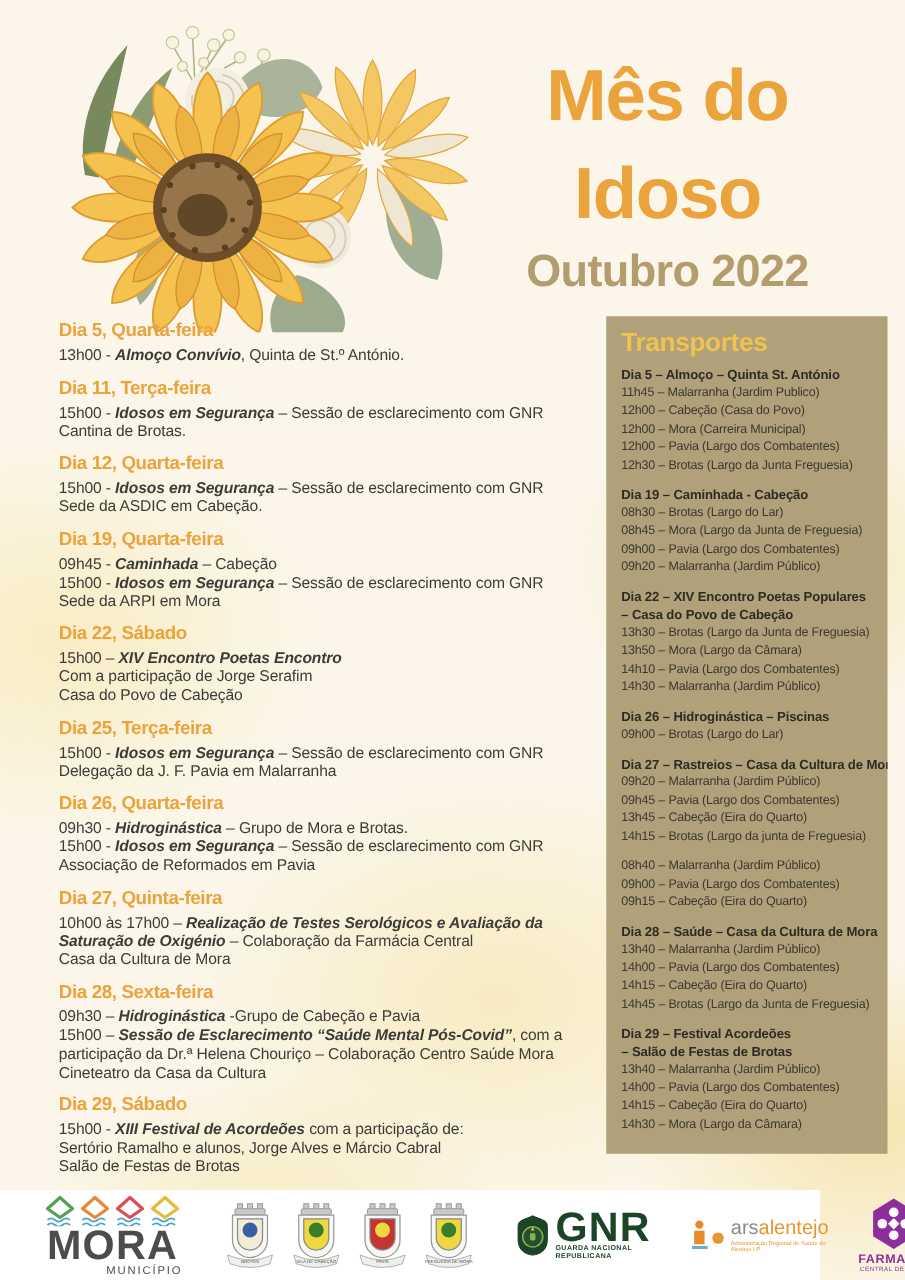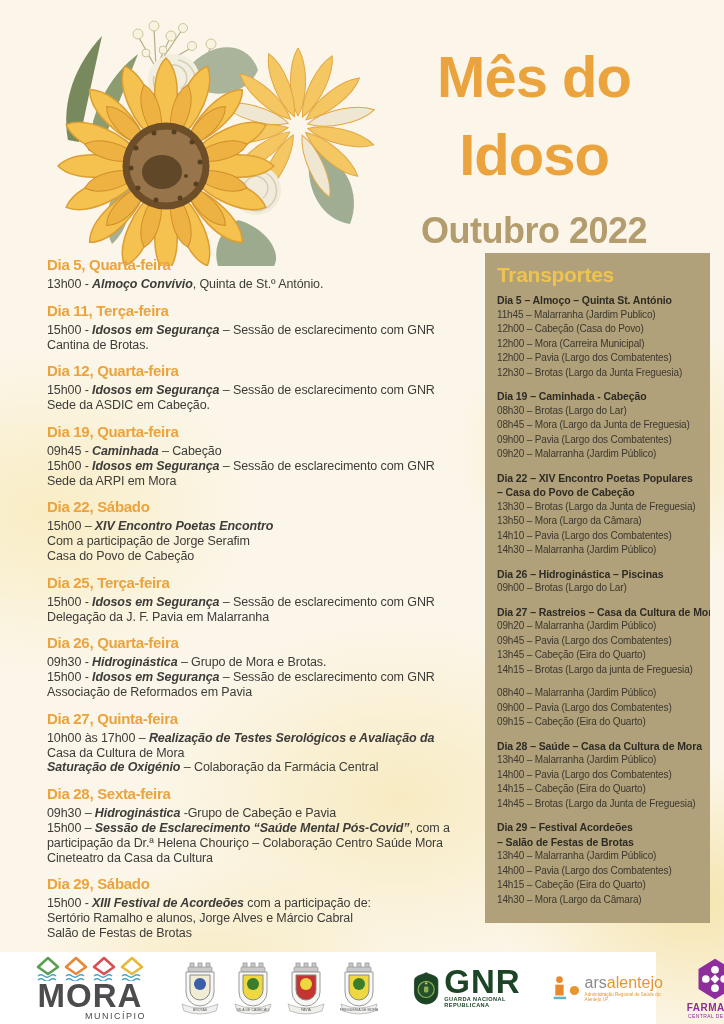--- a/index.html
+++ b/index.html
@@ -8,21 +8,21 @@
     background:
       radial-gradient(ellipse 240px 190px at 86% 44%, rgba(243,216,128,.50), rgba(243,216,128,0) 70%),
       radial-gradient(ellipse 300px 230px at 6% 50%, rgba(246,226,150,.45), rgba(246,226,150,0) 70%),
       radial-gradient(ellipse 360px 250px at 55% 78%, rgba(244,220,140,.42), rgba(244,220,140,0) 70%),
       radial-gradient(ellipse 280px 200px at 96% 88%, rgba(241,212,118,.5), rgba(241,212,118,0) 70%),
       radial-gradient(ellipse 260px 160px at 30% 95%, rgba(244,222,145,.45), rgba(244,222,145,0) 70%),
       #FBF6E9;}
   .sunflower{position:absolute;left:6px;top:8px;}
   .title-block{position:absolute;left:356px;top:38px;width:356px;text-align:center;}
   .title-main{margin:0;font-size:58px;line-height:78px;font-weight:bold;color:#EBA33D;letter-spacing:-1px;}
-  .title-sub{font-size:36px;font-weight:bold;color:#B39C6E;margin-top:16px;letter-spacing:-0.5px;}
+  .title-sub{font-size:36px;font-weight:bold;color:#B39C6E;margin-top:2px;letter-spacing:-0.5px;}
   .events{position:absolute;left:47px;top:254px;width:450px;}
   .event{margin-bottom:8px;}
   .event-day{margin:0 0 2px 0;font-size:15px;line-height:21px;font-weight:bold;color:#EBA33D;letter-spacing:-0.3px;}
   .event-line{margin:0;font-size:12.5px;line-height:14.8px;color:#3E3C39;letter-spacing:-0.1px;white-space:nowrap;}
   .seg-bi{font-weight:bold;font-style:italic;}
   .sidebar{position:absolute;left:485px;top:253px;width:225px;height:670px;box-sizing:border-box;
     background:#B0A17A;padding:10px 6px 10px 12px;overflow:hidden;}
   .sidebar-title{margin:0 0 6px 0;font-size:21px;font-weight:bold;color:#EFC34F;letter-spacing:-0.3px;}
   .t-section{margin-bottom:9px;}
   .t-head{font-size:10.5px;font-weight:bold;color:#2E2B24;line-height:14.5px;letter-spacing:-0.1px;white-space:nowrap;}
@@ -198,22 +198,22 @@
       </section>
       <section class="event">
         <h3 class="event-day">Dia 26, Quarta-feira</h3>
         <p class="event-line"><span>09h30 - </span><span class="seg-bi">Hidroginástica</span><span> – Grupo de Mora e Brotas.</span></p>
         <p class="event-line"><span>15h00 - </span><span class="seg-bi">Idosos em Segurança</span><span> – Sessão de esclarecimento com GNR</span></p>
         <p class="event-line"><span>Associação de Reformados em Pavia</span></p>
       </section>
       <section class="event">
         <h3 class="event-day">Dia 27, Quinta-feira</h3>
         <p class="event-line"><span>10h00 às 17h00 – </span><span class="seg-bi">Realização de Testes Serológicos e Avaliação da</span></p>
+        <p class="event-line"><span class="seg-bi">Saturação de Oxigénio</span><span> – Colaboração da Farmácia Central</span></p>
         <p class="event-line"><span>Casa da Cultura de Mora</span></p>
-        <p class="event-line"><span class="seg-bi">Saturação de Oxigénio</span><span> – Colaboração da Farmácia Central</span></p>
       </section>
       <section class="event">
         <h3 class="event-day">Dia 28, Sexta-feira</h3>
         <p class="event-line"><span>09h30 – </span><span class="seg-bi">Hidroginástica</span><span> -Grupo de Cabeção e Pavia</span></p>
         <p class="event-line"><span>15h00 – </span><span class="seg-bi">Sessão de Esclarecimento “Saúde Mental Pós-Covid”</span><span>, com a</span></p>
         <p class="event-line"><span>participação da Dr.ª Helena Chouriço – Colaboração Centro Saúde Mora</span></p>
         <p class="event-line"><span>Cineteatro da Casa da Cultura</span></p>
       </section>
       <section class="event">
         <h3 class="event-day">Dia 29, Sábado</h3>

